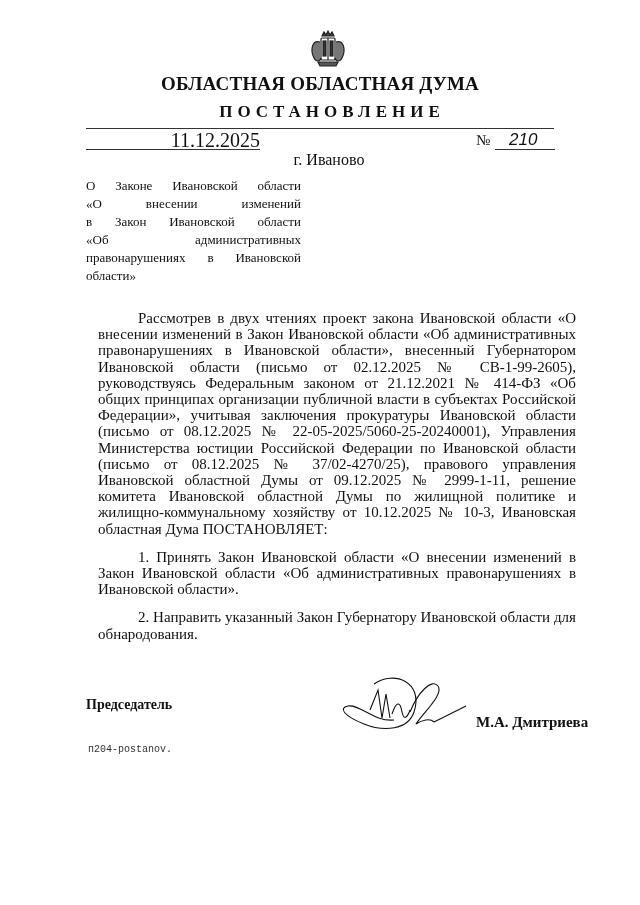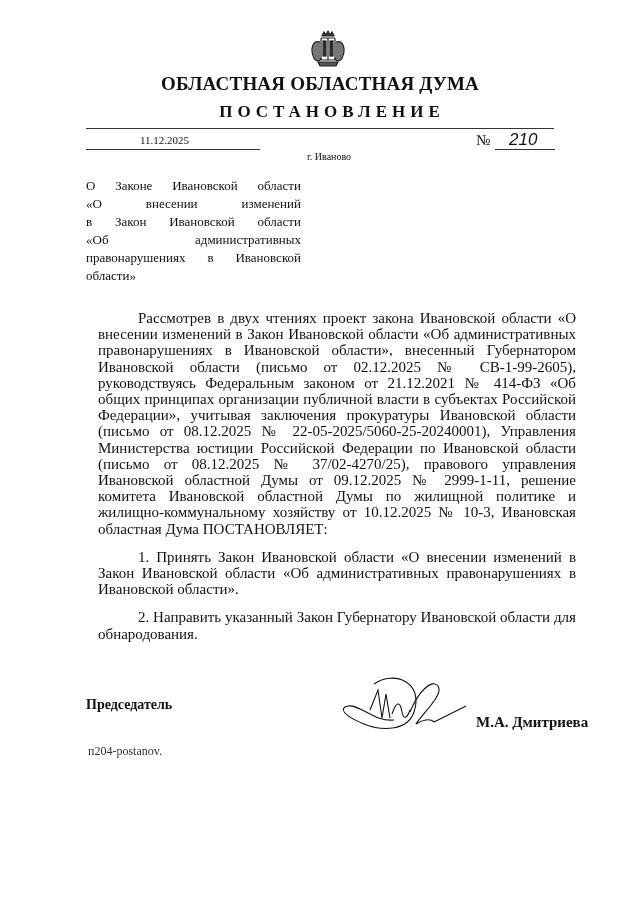--- a/index.html
+++ b/index.html
@@ -1,33 +1,33 @@
 <!DOCTYPE html>
 <html><head>
   <meta charset="utf-8">
   <style>
     html, body { margin: 0; padding: 0; background: #ffffff; }
     body { width: 640px; height: 905px; position: relative; overflow: hidden; color: #111; font-family: "Liberation Serif", "DejaVu Serif", serif; }
     .emblem { position: absolute; left: 306px; top: 28px; width: 44px; height: 44px; }
     .org-title { position: absolute; left: 0; width: 640px; top: 73px; text-align: center; font-weight: bold; font-size: 19px; letter-spacing: 0.2px; }
     .doc-type { position: absolute; left: 12px; width: 640px; top: 102px; text-align: center; font-weight: bold; font-size: 17px; letter-spacing: 5px; }
     .topline { position: absolute; left: 86px; width: 468px; top: 128px; border-top: 1px solid #333; }
-    .date { position: absolute; left: 86px; top: 132px; width: 174px; border-bottom: 1px solid #333; font-size: 11px; padding-left: 54px; box-sizing: border-box; height: 18px; line-height: 16px; }
+    .date { position: absolute; left: 86px; top: 132px; width: 174px; border-bottom: 1px solid #333; font-size: 20px; padding-left: 54px; box-sizing: border-box; height: 18px; line-height: 16px; text-align: right; }
     .num-label { position: absolute; left: 476px; top: 132px; font-size: 15px; }
     .num-value { position: absolute; left: 495px; top: 131px; width: 60px; border-bottom: 1px solid #333; font-family: "Liberation Sans", sans-serif; font-style: italic; font-size: 17px; padding-left: 14px; box-sizing: border-box; height: 19px; line-height: 17px; }
-    .city { position: absolute; left: 0; width: 640px; top: 151px; text-align: center; font-size: 10px; padding-left: 18px; box-sizing: border-box; }
+    .city { position: absolute; left: 0; width: 640px; top: 151px; text-align: center; font-size: 16px; padding-left: 18px; box-sizing: border-box; }
     .subject { position: absolute; left: 86px; top: 177px; width: 215px; font-size: 13px; line-height: 18px; text-align: justify; }
     .subject .line { display: block; text-align-last: justify; }
     .subject .line.last { text-align-last: left; }
     .body { position: absolute; left: 86px; top: 298px; width: 502px; font-size: 15px; line-height: 16.2px; text-align: justify; }
     .body p { margin: 12px; text-indent: 40px; }
     .sig-left { position: absolute; left: 86px; top: 696px; font-weight: bold; font-size: 14px; line-height: 18px; }
     .sig-name { position: absolute; left: 476px; top: 714px; font-weight: bold; font-size: 15px; }
     .signature { position: absolute; left: 334px; top: 672px; width: 140px; height: 70px; }
-    .footer-code { position: absolute; left: 88px; top: 744px; font-family: Liberation Serif, serif; font-size: 12px; color: #333; }
+    .footer-code { position: absolute; left: 88px; top: 744px; font-family: Liberation Mono, monospace; font-size: 10px; color: #333; }
   </style>
 </head>
 <body>
 
 <svg class="emblem" viewBox="0 0 44 44">
   <g fill="none" stroke="#222" stroke-width="1.2">
     <path d="M16 8 L18 4 L20 7 L22 3 L24 7 L26 4 L28 8 Z" fill="#444"></path>
     <rect x="15" y="10" width="14" height="22" rx="1"></rect>
     <line x1="22" y1="10" x2="22" y2="32"></line>
     <rect x="17" y="13" width="3" height="15" fill="#333"></rect>

